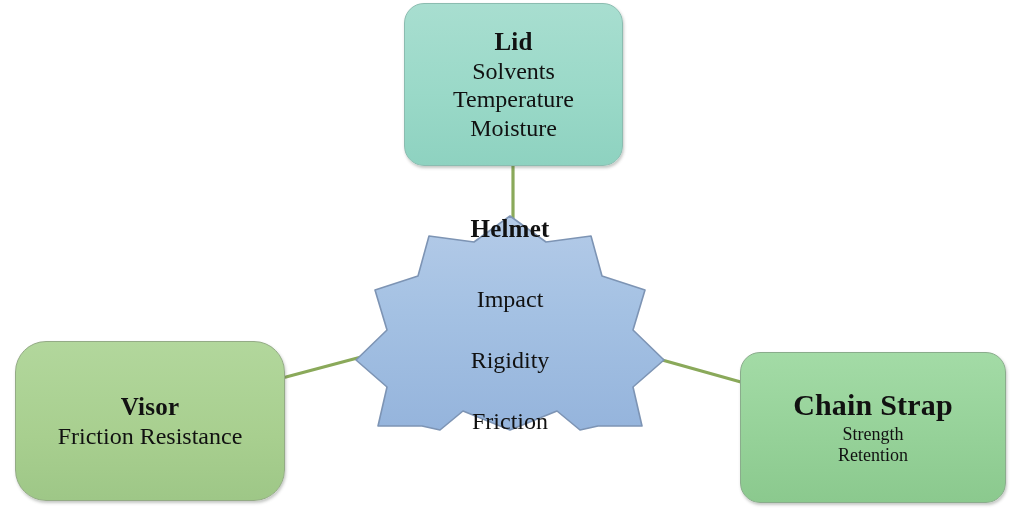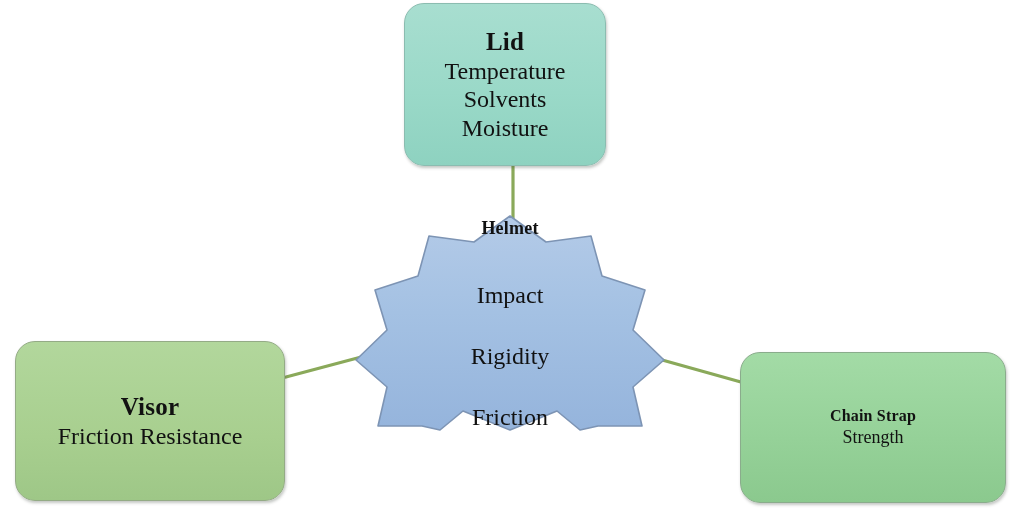--- a/index.html
+++ b/index.html
@@ -49,50 +49,51 @@
   }
   .node-line {
     font-weight: normal;
     line-height: 1.19;
   }
 
   
   #node-lid {
     left: 404px;
     top: 3px;
-    width: 202px;
+    width: 219px;
     height: 163px;
     background: linear-gradient(180deg, #a8ded0 0%, #9ad9c8 55%, #8ed2c0 100%);
     border-color: #8bbcb0;
   }
   #node-lid .node-title { font-size: 25px; margin-bottom: 1px; }
   #node-lid .node-line  { font-size: 24px; }
 
   
   #node-visor {
     left: 15px;
     top: 341px;
     width: 270px;
     height: 160px;
     background: linear-gradient(180deg, #b2d79c 0%, #a8cf8f 60%, #9ec787 100%);
     border-color: #94ab86;
+    border-radius: 31px;
   }
   #node-visor .node-title { font-size: 25px; margin-bottom: 1px; }
   #node-visor .node-line  { font-size: 24px; }
 
   
   #node-chain {
     left: 740px;
     top: 352px;
     width: 266px;
     height: 151px;
     background: linear-gradient(180deg, #a3dba6 0%, #95d198 58%, #8bc98e 100%);
     border-color: #8aac8c;
   }
-  #node-chain .node-title { font-size: 16px; margin-bottom: 1px; }
+  #node-chain .node-title { font-size: 30px; margin-bottom: 1px; }
   #node-chain .node-line  { font-size: 18px; }
 
   
   #node-helmet {
     position: absolute;
     left: 350px;
     top: 212px;
     width: 320px;
     height: 222px;
     z-index: 3;
@@ -111,49 +112,50 @@
     width: 320px;
     height: 222px;
     display: flex;
     flex-direction: column;
     align-items: center;
     justify-content: center;
     text-align: center;
     padding-top: 4px;
     box-sizing: border-box;
   }
-  #helmet-text .node-title { font-size: 18px; margin-bottom: 10px; font-family: Liberation Serif, serif; }
+  #helmet-text .node-title { font-size: 25px; margin-bottom: 10px; font-family: Liberation Serif, serif; }
   #helmet-text .node-line  { font-size: 24px; line-height: 1.22; margin-top: 32px; }
 </style>
 </head>
 <body>
 
 <div id="canvas">
 
   <svg id="connectors" viewBox="0 0 1024 512">
     <line x1="513" y1="166" x2="513" y2="226" stroke="#8aa95a" stroke-width="3.2" stroke-linecap="round"></line>
     <line x1="286" y1="377" x2="380" y2="352" stroke="#8aa95a" stroke-width="3.2" stroke-linecap="round"></line>
     <line x1="655" y1="358" x2="748" y2="384" stroke="#8aa95a" stroke-width="3.2" stroke-linecap="round"></line>
   </svg>
 
   <div class="node-box" id="node-lid">
     <div class="node-title">Lid</div>
+    <div class="node-line">Solvents</div>
     <div class="node-line">Temperature</div>
-    <div class="node-line">Solvents</div>
     <div class="node-line">Moisture</div>
   </div>
 
   <div class="node-box" id="node-visor">
     <div class="node-title">Visor</div>
     <div class="node-line">Friction Resistance</div>
   </div>
 
   <div class="node-box" id="node-chain">
     <div class="node-title">Chain Strap</div>
     <div class="node-line">Strength</div>
+    <div class="node-line">Retention</div>
   </div>
 
   <div id="node-helmet">
     <svg viewBox="0 0 320 222">
       <defs>
         <linearGradient id="starGrad" x1="0" y1="0" x2="0" y2="1">
           <stop offset="0%" stop-color="#b4cbe8"></stop>
           <stop offset="45%" stop-color="#a4c1e3"></stop>
           <stop offset="100%" stop-color="#95b4dc"></stop>
         </linearGradient>

